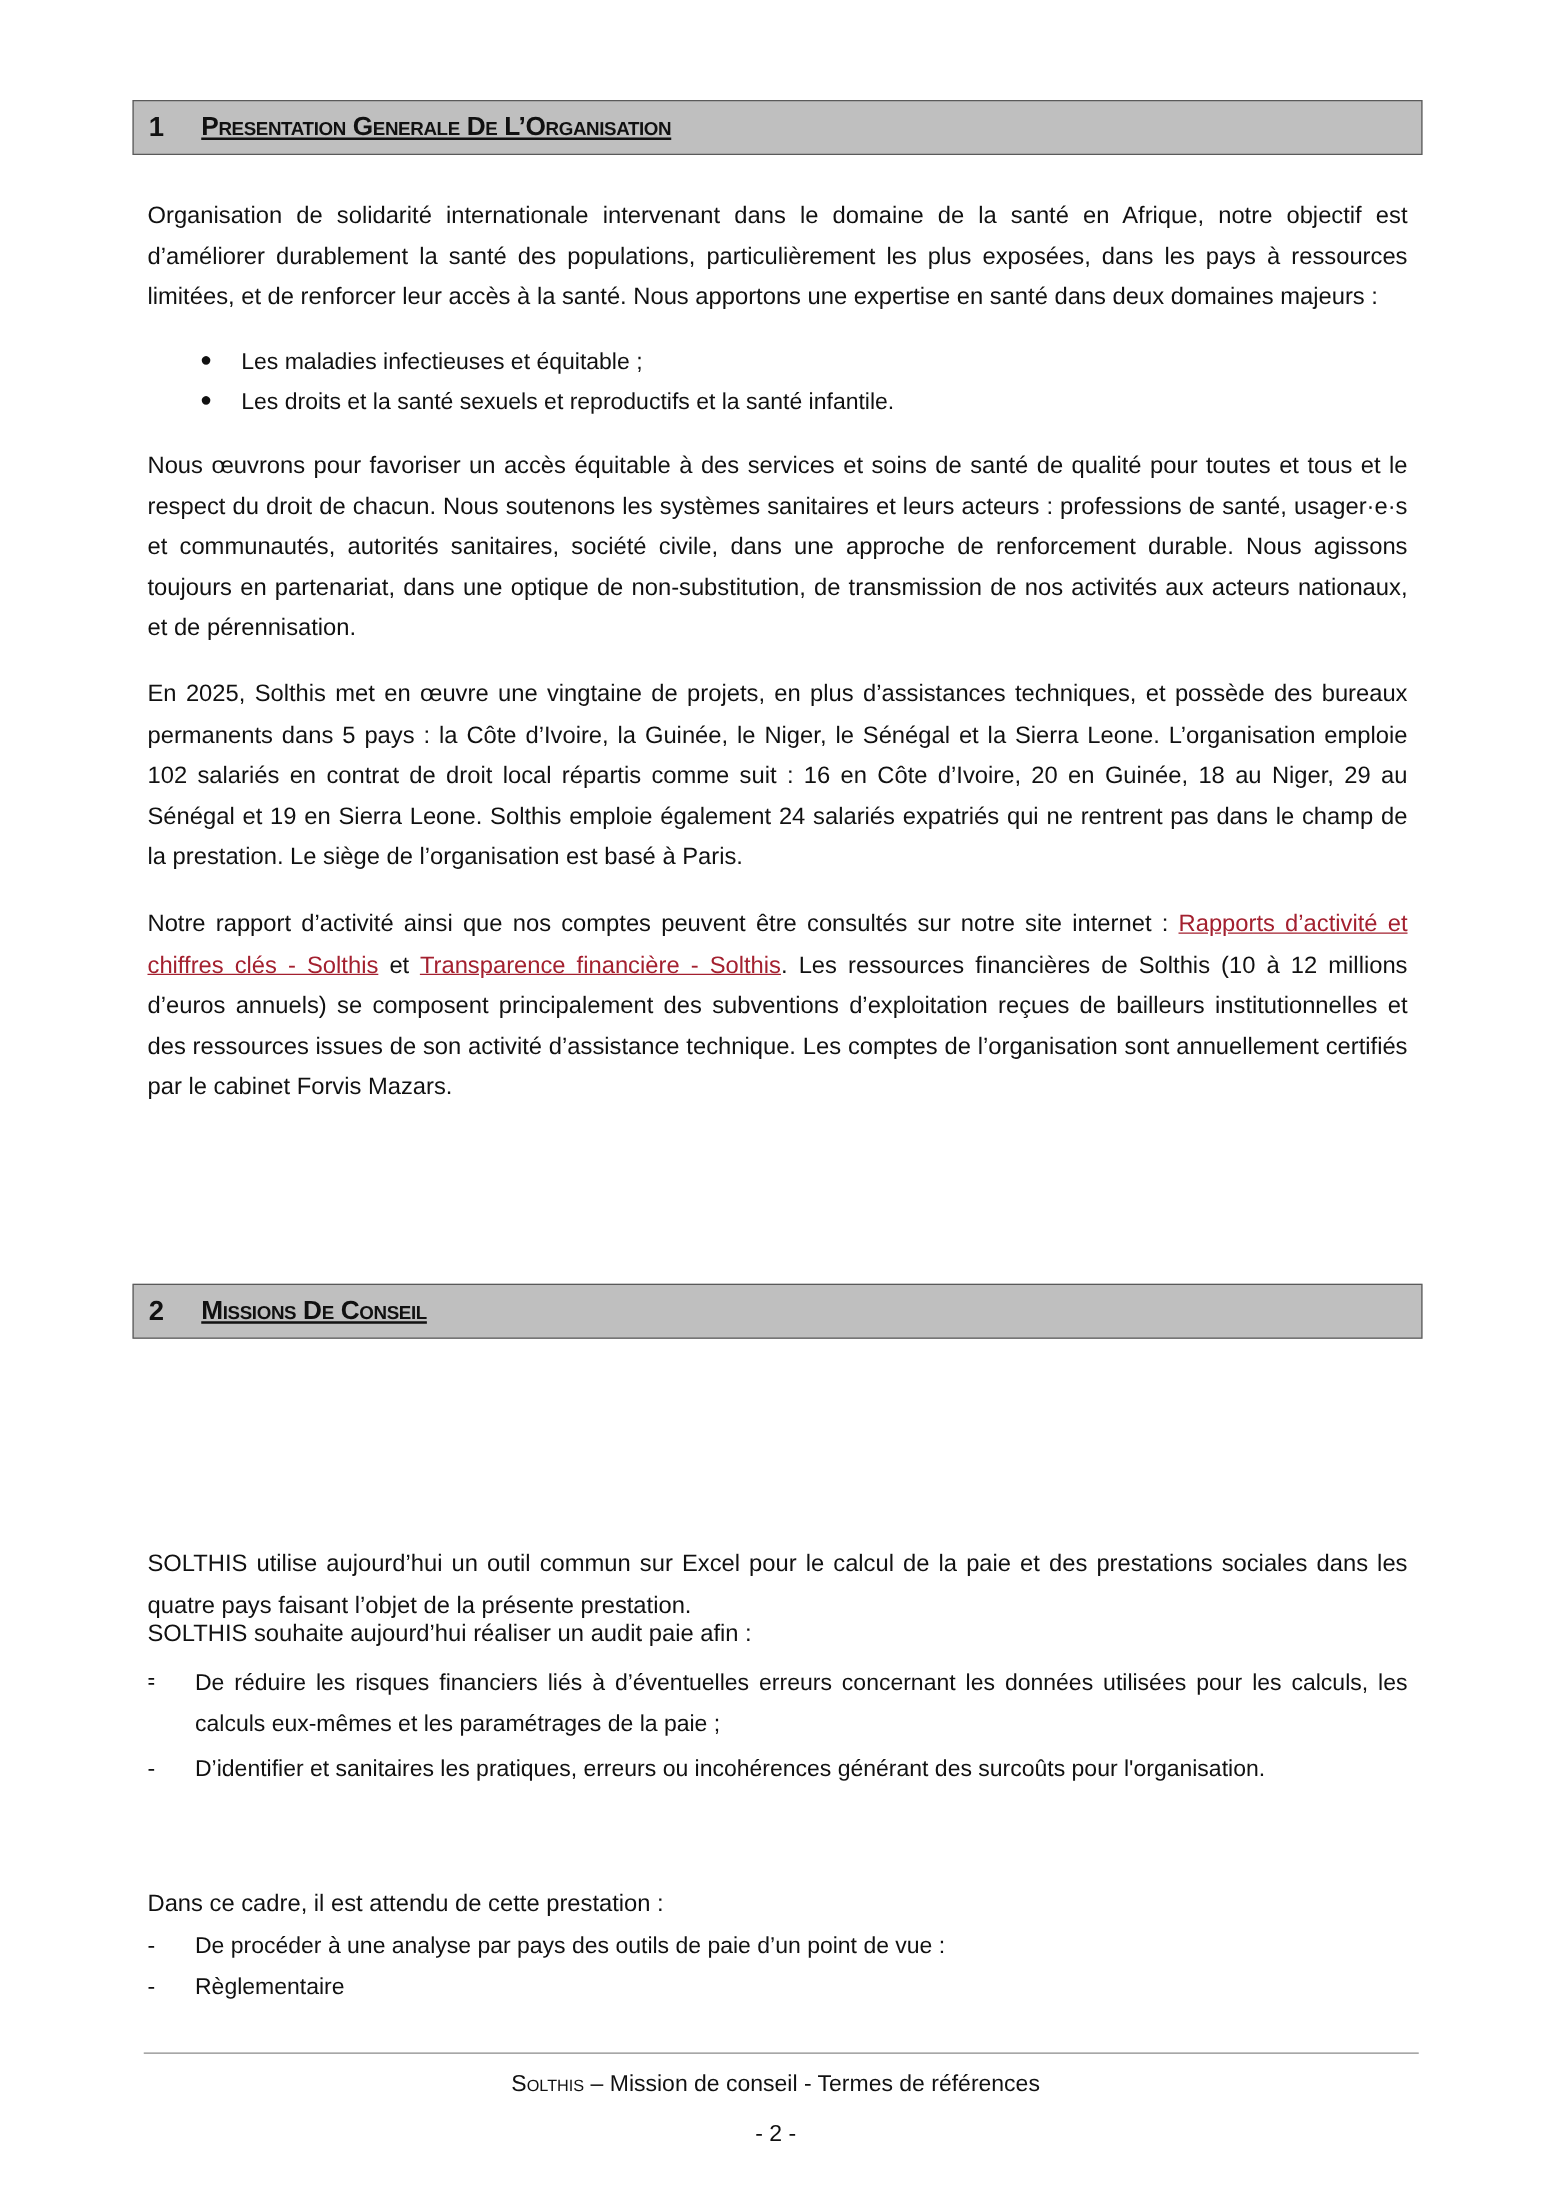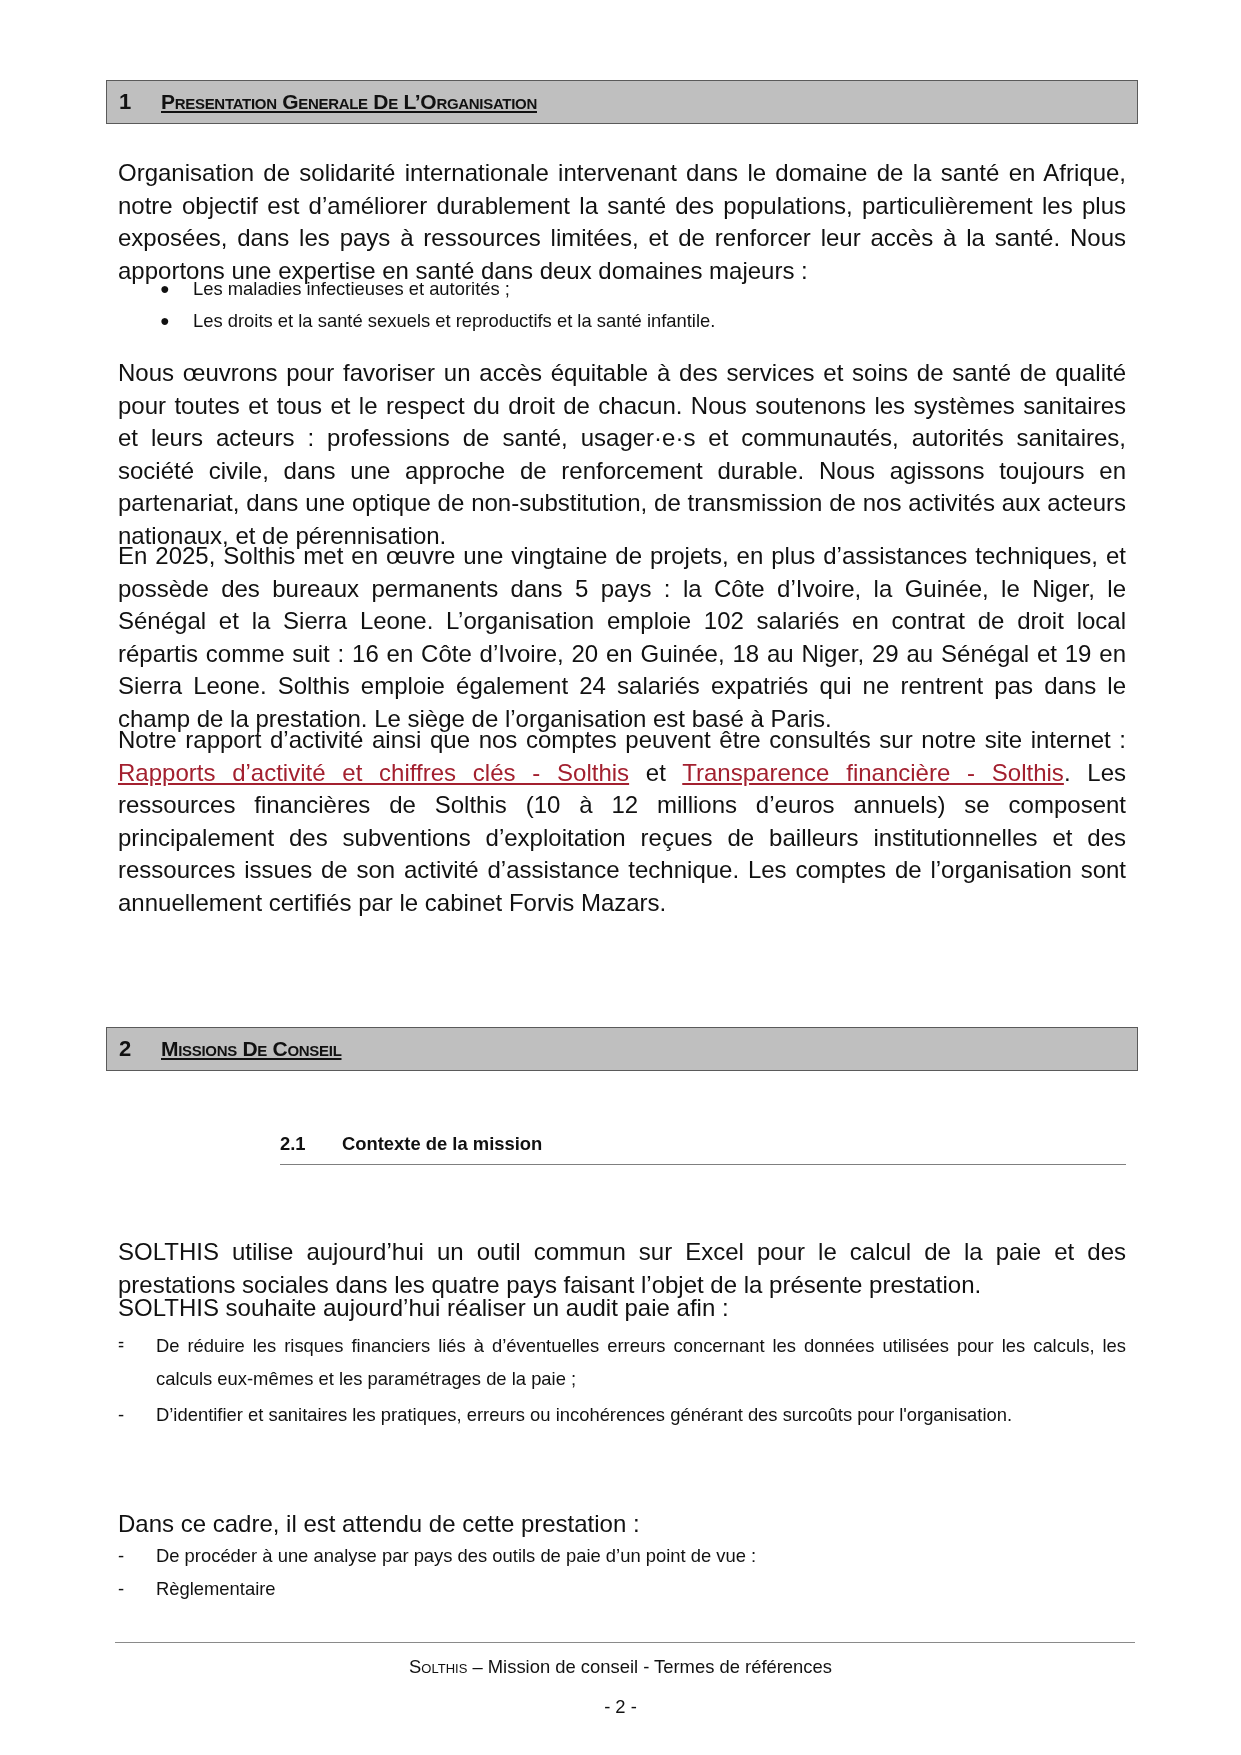--- a/index.html
+++ b/index.html
@@ -10,21 +10,21 @@
     .page { position: absolute; left: 0; top: 0; width: 1241px; height: 1755px; }
     .h1-box {
       position: absolute; left: 106px; width: 1032px; height: 44px;
       background: #bfbfbf; border: 1.5px solid #5a5a5a; box-sizing: border-box;
       display: flex; align-items: center;
     }
     .h1-num { font-weight: bold; font-size: 22px; margin-left: 12px; width: 42px; }
     .h1-title { font-weight: bold; font-size: 21px; font-variant: small-caps; letter-spacing: -0.3px; text-decoration: underline; }
     .para {
       position: absolute; left: 118px; width: 1008px;
-      font-size: 24px; line-height: 32.5px; text-align: justify; margin: 0;
+      font-size: 19px; line-height: 32.5px; text-align: justify; margin: 0;
     }
     .bullets { position: absolute; left: 118px; width: 1000px; margin: 0; padding: 0; list-style: none; }
     .bullets li { font-size: 18.4px; line-height: 32px; position: relative; padding-left: 75px; }
     .bullets li .dot { position: absolute; left: 42px; top: 0; font-size: 16px; }
     .dash-list { position: absolute; left: 118px; width: 1008px; margin: 0; padding: 0; list-style: none; }
     .dash-list li {
       font-size: 18.4px; line-height: 32.5px; position: relative; padding-left: 38px;
       text-align: justify; margin-bottom: 4px;
     }
     .dash-list li .dash { position: absolute; left: 0; top: 0; }
@@ -46,39 +46,35 @@
 <div class="page">
 
   <div class="h1-box" style="top:80px;">
     <span class="h1-num">1</span>
     <span class="h1-title">Presentation Generale De L’Organisation</span>
   </div>
 
   <p class="para" style="top:157px;">Organisation de solidarité internationale intervenant dans le domaine de la santé en Afrique, notre objectif est d’améliorer durablement la santé des populations, particulièrement les plus exposées, dans les pays à ressources limitées, et de renforcer leur accès à la santé. Nous apportons une expertise en santé dans deux domaines majeurs :</p>
 
   <ul class="bullets" style="top:273px;">
-    <li><span class="dot">●</span><span>Les maladies infectieuses et autorités ;</span></li>
+    <li><span class="dot">●</span><span>Les maladies infectieuses et équitable ;</span></li>
     <li><span class="dot">●</span><span>Les droits et la santé sexuels et reproductifs et la santé infantile.</span></li>
   </ul>
 
   <p class="para" style="top:357px;">Nous œuvrons pour favoriser un accès équitable à des services et soins de santé de qualité pour toutes et tous et le respect du droit de chacun. Nous soutenons les systèmes sanitaires et leurs acteurs : professions de santé, usager·e·s et communautés, autorités sanitaires, société civile, dans une approche de renforcement durable. Nous agissons toujours en partenariat, dans une optique de non-substitution, de transmission de nos activités aux acteurs nationaux, et de pérennisation.</p>
 
   <p class="para" style="top:540px;">En 2025, Solthis met en œuvre une vingtaine de projets, en plus d’assistances techniques, et possède des bureaux permanents dans 5 pays : la Côte d’Ivoire, la Guinée, le Niger, le Sénégal et la Sierra Leone. L’organisation emploie 102 salariés en contrat de droit local répartis comme suit : 16 en Côte d’Ivoire, 20 en Guinée, 18 au Niger, 29 au Sénégal et 19 en Sierra Leone. Solthis emploie également 24 salariés expatriés qui ne rentrent pas dans le champ de la prestation. Le siège de l’organisation est basé à Paris.</p>
 
   <p class="para" style="top:724px;"><span>Notre rapport d’activité ainsi que nos comptes peuvent être consultés sur notre site internet : </span><a class="link">Rapports d’activité et chiffres clés - Solthis</a><span> et </span><a class="link">Transparence financière - Solthis</a><span>. Les ressources financières de Solthis (10 à 12 millions d’euros annuels) se composent principalement des subventions d’exploitation reçues de bailleurs institutionnelles et des ressources issues de son activité d’assistance technique. Les comptes de l’organisation sont annuellement certifiés par le cabinet Forvis Mazars.</span></p>
 
   <div class="h1-box" style="top:1027px;">
     <span class="h1-num">2</span>
     <span class="h1-title">Missions De Conseil</span>
   </div>
 
-  <div class="h2">
-    <span class="h2-num">2.1</span>
-    <span class="h2-title">Contexte de la mission</span>
-  </div>
 
   <p class="para" style="top:1236px;">SOLTHIS utilise aujourd’hui un outil commun sur Excel pour le calcul de la paie et des prestations sociales dans les quatre pays faisant l’objet de la présente prestation.</p>
 
   <p class="para" style="top:1292px;">SOLTHIS souhaite aujourd’hui réaliser un audit paie afin :</p>
 
   <ul class="dash-list" style="top:1326px;">
     <li><span class="dash">-</span></li>
     <li><span class="dash">-</span><span>De réduire les risques financiers liés à d’éventuelles erreurs concernant les données utilisées pour les calculs, les calculs eux-mêmes et les paramétrages de la paie ;</span></li>
     <li><span class="dash">-</span><span>D’identifier et sanitaires les pratiques, erreurs ou incohérences générant des surcoûts pour l'organisation.</span></li>
   </ul>

